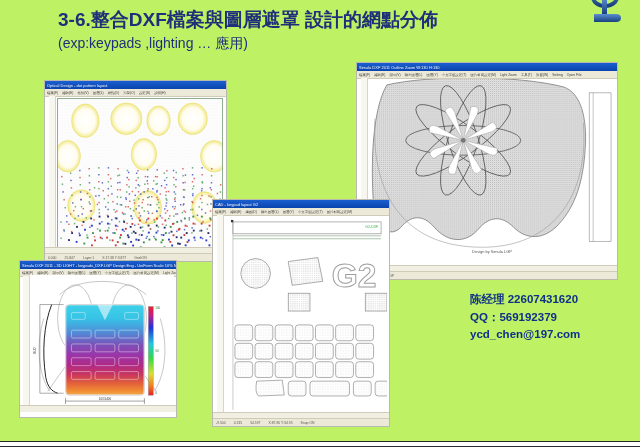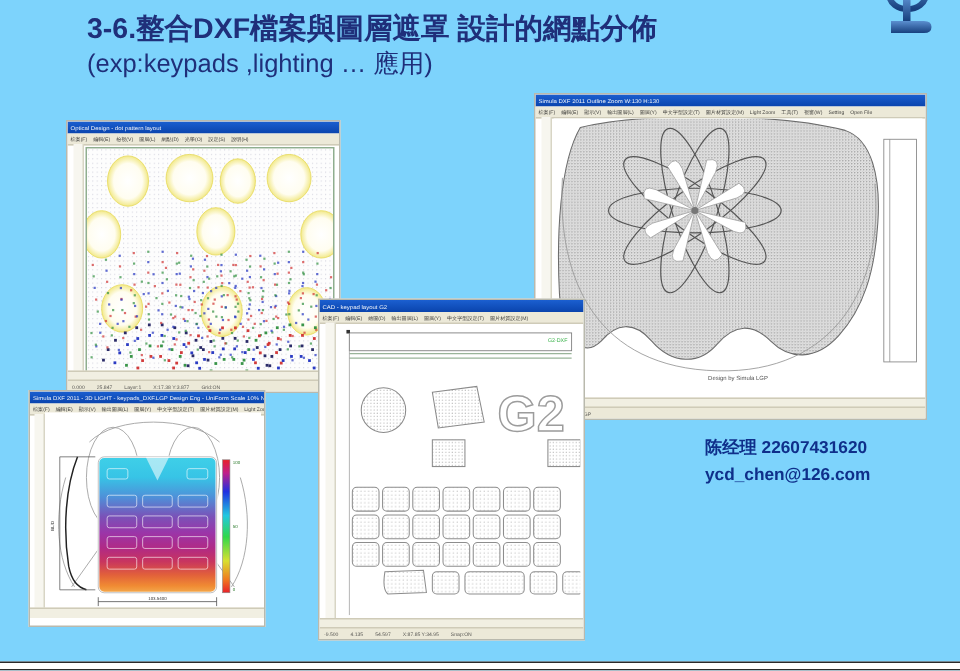--- a/index.html
+++ b/index.html
@@ -1,29 +1,29 @@
 <!DOCTYPE html>
 <html><head>
 <meta charset="utf-8">
 <style>
   html,body{margin:0;padding:0;background:#ffffff;}
   body{
     width:640px;height:447px;position:relative;overflow:hidden;
     font-family:"Liberation Sans","DejaVu Sans",sans-serif;
   }
-  .slide{position:absolute;inset:0;background:#7dd3fc;}
+  .slide{position:absolute;inset:0;background:#bef264;}
 
   
   .title-block{position:absolute;left:58px;top:8px;width:420px;}
   .title-line1{
     font-size:19px;font-weight:700;color:#1f2f7a;letter-spacing:0px;
     line-height:23px;white-space:nowrap;
   }
   .title-line2{
-    font-size:17px;font-weight:400;color:#1f2f7a;line-height:22px;
+    font-size:14px;font-weight:400;color:#1f2f7a;line-height:22px;
     white-space:nowrap;margin-top:1px;
   }
 
   
   .logo{position:absolute;right:12px;top:-8px;width:46px;height:40px;}
 
   
   .win{position:absolute;background:#ffffff;border:1px solid #b9b9ad;
        box-sizing:border-box;overflow:hidden;}
   .win-title{height:8px;background:linear-gradient(#1b5fd0,#0a44ad);
@@ -852,17 +852,18 @@
         <text x="76" y="127" font-size="3" fill="#333" text-anchor="middle" font-family="Liberation Sans, sans-serif">103.5400</text>
         <text x="6" y="80" font-size="3" fill="#333" font-family="Liberation Sans, sans-serif" transform="rotate(-90,6,80)">BL/D</text>
       </svg>
     </div>
 
     <div class="ruler-h" style="bottom:5px;"></div>
   </div>
 
   <div class="contact">
     <div class="c-blue">陈经理   22607431620</div>
-    <div class="c-blue">ycd_chen@126.com</div>
+    <div class="c-blue">QQ：569192379</div>
+    <div class="c-blue">ycd_chen@197.com</div>
   </div>
 
   <div class="bottom-rule"></div>
 </div>
 
 </body></html>

